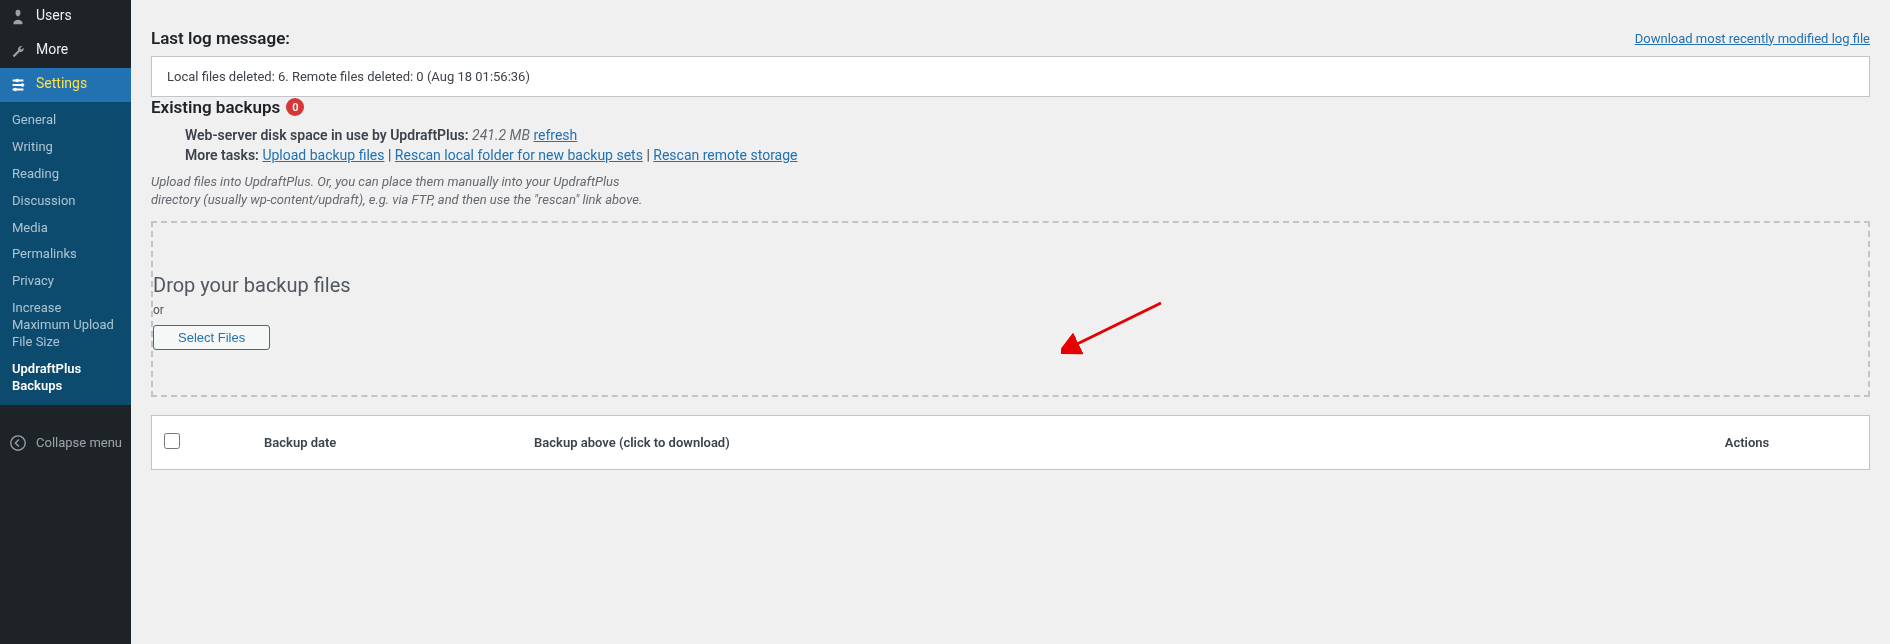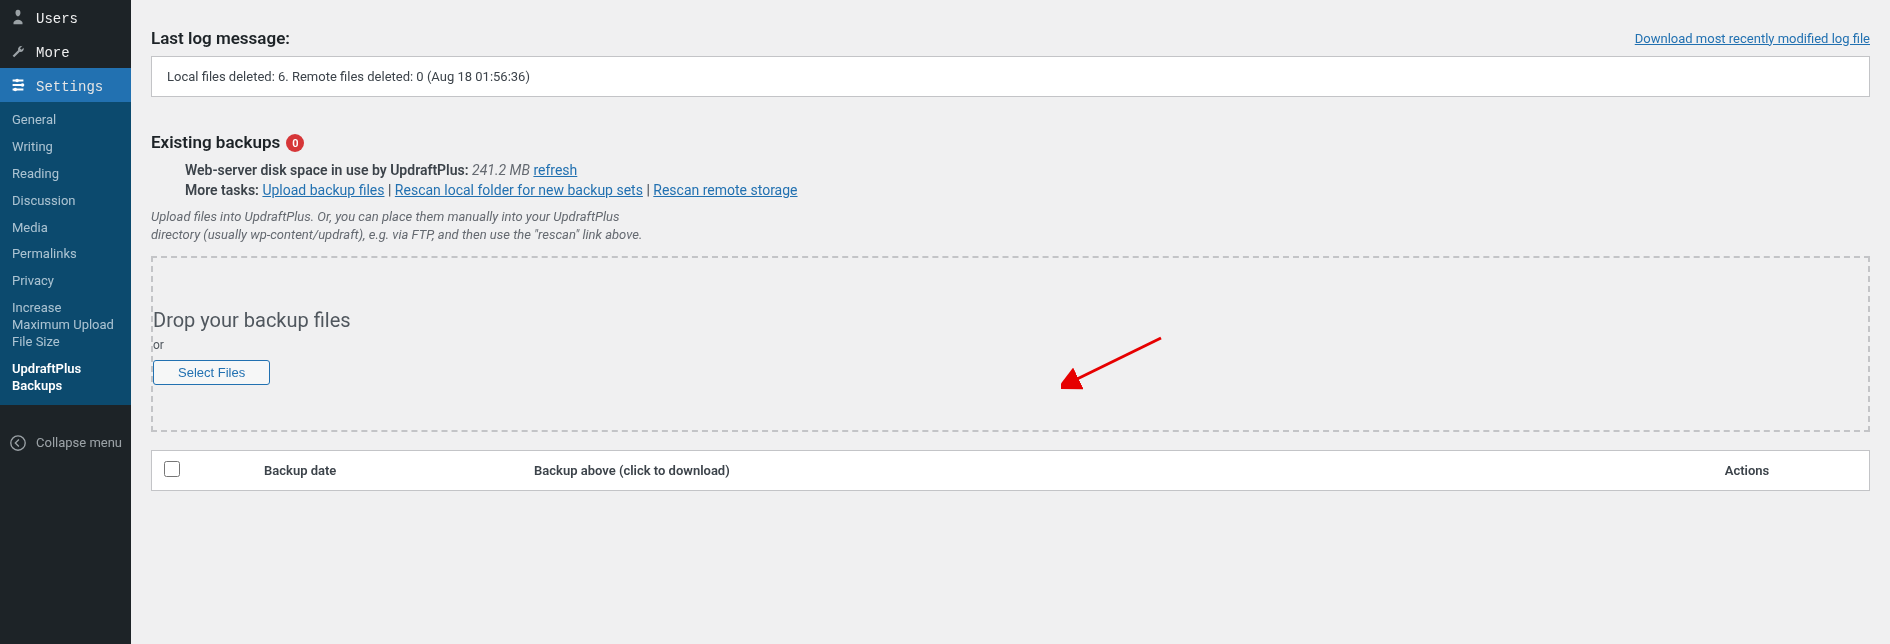--- a/index.html
+++ b/index.html
@@ -18,32 +18,31 @@
     }
 
     .sidebar {
       width: 131px;
       background: #1d2327;
       flex-shrink: 0;
     }
 
     .sidebar-item {
       display: flex;
-      align-items: flex-end;
+      align-items: flex-start;
       padding: 7px 8px;
       color: #f0f0f1;
       font-size: 14px;
       cursor: pointer;
       position: relative;
-      font-family: Liberation Mono, monospace;
     }
 
     .sidebar-item.active {
       background: #2271b1;
-      color: #e5e5e5;
+      color: #fde047;
     }
 
     .sidebar-item.active::after {
       content: "";
       position: absolute;
       right: -8px;
       top: 50%;
       transform: translateY(-50%);
       border-style: solid;
       border-width: 8px 8px 8px 0;
@@ -129,22 +128,21 @@
 
     .log-box {
       background: #fff;
       border: 1px solid #c3c4c7;
       padding: 12px 15px;
       font-size: 13px;
     }
 
     .existing-header {
       display: flex;
-      align-items: flex-end;
-      margin-top: 35px;
+      align-items: center;
       margin-bottom: 10px;
     }
 
     .existing-title {
       font-size: 17px;
       font-weight: 600;
       color: #1d2327;
     }
 
     .badge {
@@ -231,21 +229,21 @@
       top: 75px;
       pointer-events: none;
     }
 
     .table-header {
       display: flex;
       align-items: center;
       background: #fff;
       border: 1px solid #c3c4c7;
       margin-top: 18px;
-      padding: 10px 12px;
+      padding: 17px 12px;
     }
 
     .th-checkbox {
       width: 40px;
     }
 
     .th-checkbox input {
       width: 16px;
       height: 16px;
     }

